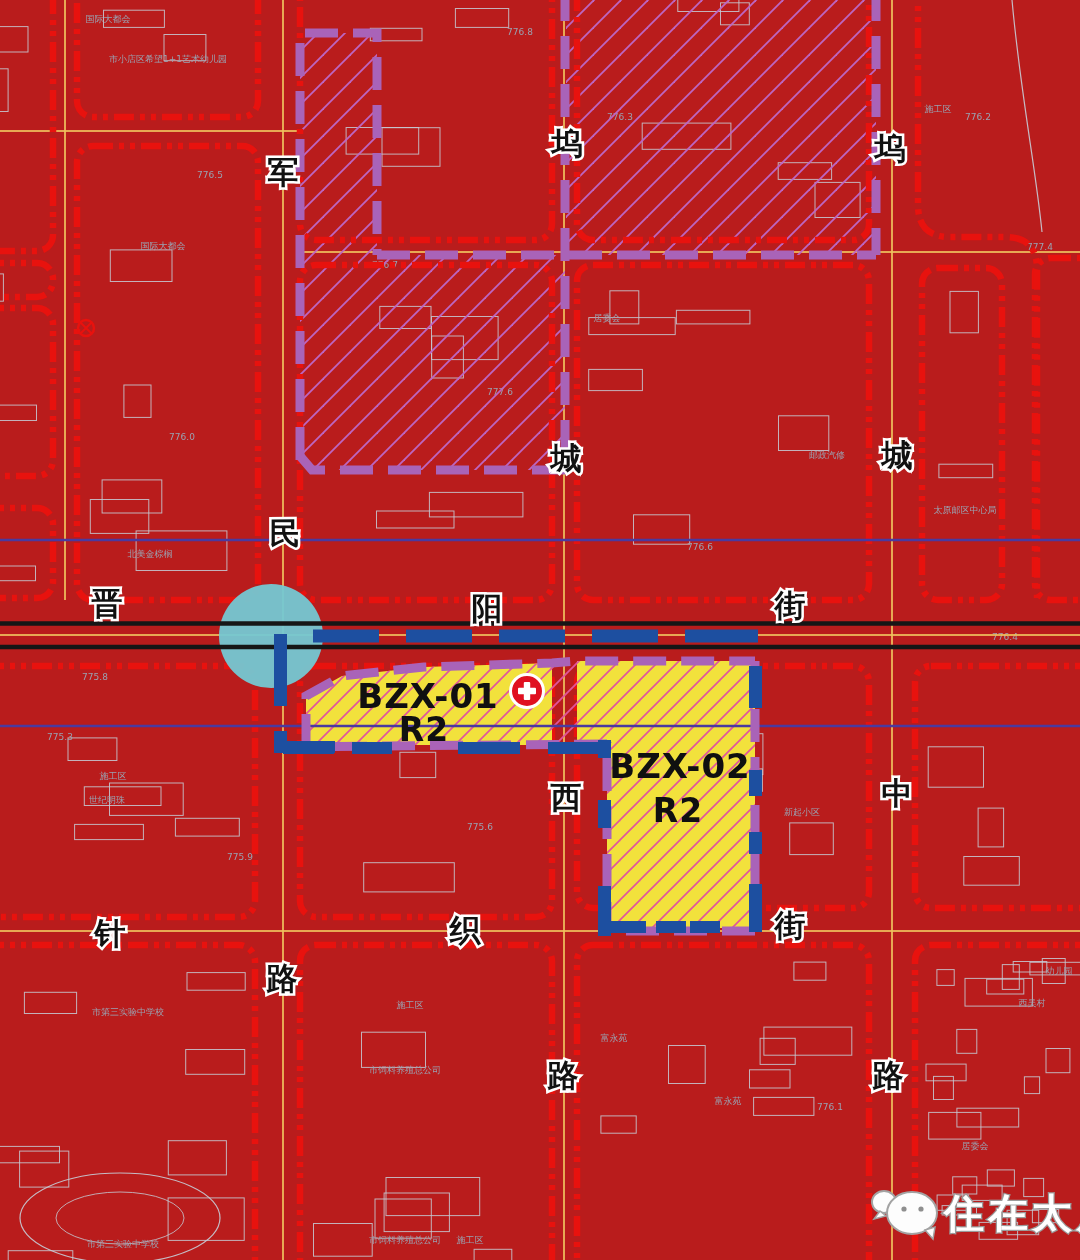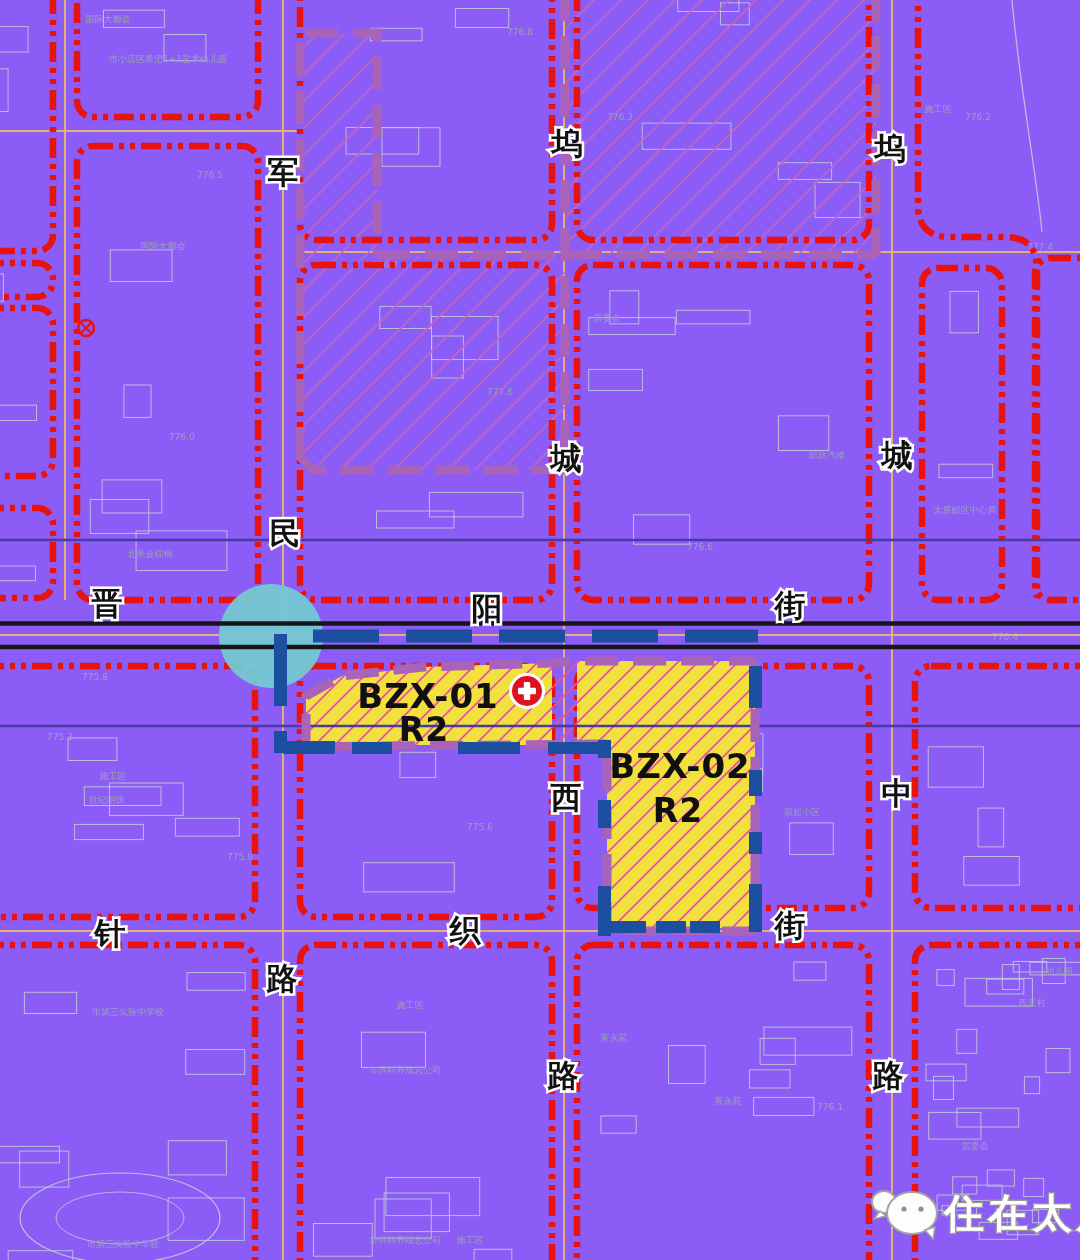--- a/index.html
+++ b/index.html
@@ -1,16 +1,16 @@
 <!DOCTYPE html>
 <html><head>
 <meta charset="utf-8">
 <style>
   html,body{margin:0;padding:0;background:#e9e9e9;}
-  #stage{position:relative;width:1080px;height:1260px;background:#8b5cf6;overflow:hidden;
+  #stage{position:relative;width:1080px;height:1260px;background:#b91c1c;overflow:hidden;
          font-family:"DejaVu Sans","Liberation Sans",sans-serif;}
   svg{display:block}
   text{font-family:"DejaVu Sans","Liberation Sans",sans-serif;}
   .street-char{font-size:31px;font-weight:700;fill:#111;stroke:#ffffff;stroke-width:5px;paint-order:stroke;}
   .zone-label{font-weight:700;fill:#101010;letter-spacing:1px;}
   .bg-label{font-size:9px;fill:#9aa3b2;}
   .wm-text{font-size:40px;font-weight:700;fill:#ffffff;stroke:#9b9b9b;stroke-width:2.5px;paint-order:stroke;letter-spacing:4px;}
 </style>
 </head>
 <body>

